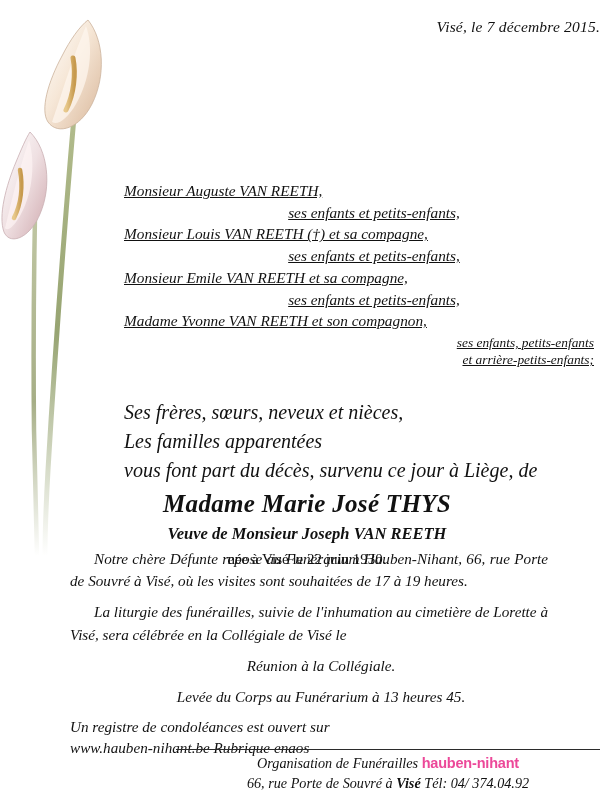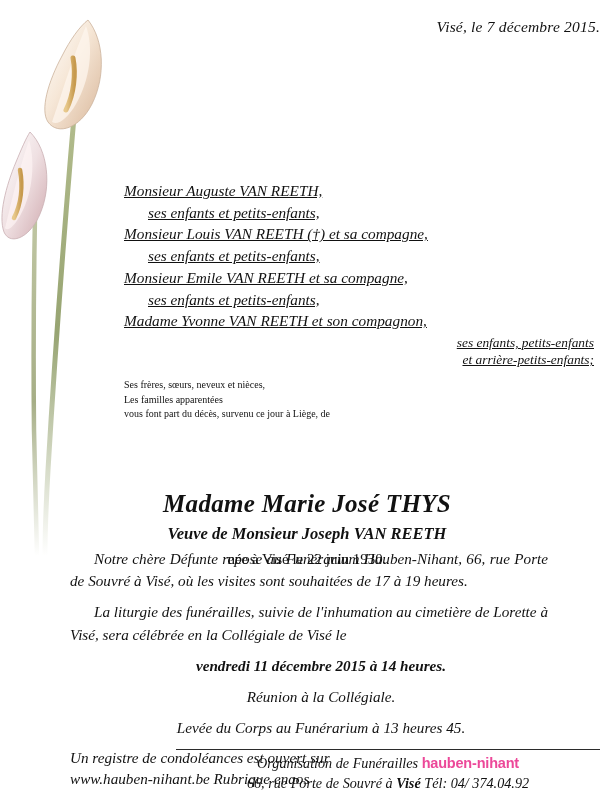--- a/index.html
+++ b/index.html
@@ -52,36 +52,38 @@
     font-style: italic;
     font-size: 15.3px;
     line-height: 1.42;
     text-decoration: underline;
   }
   .family-block .ln {
     white-space: nowrap;
   }
   .family-block .indent {
     padding-left: 24px;
+    text-align: center;
   }
   .grandchildren {
     margin-top: 2px;
     text-align: right;
     padding-right: 6px;
     font-size: 13.4px;
     line-height: 1.3;
   }
 
   
   .relatives-block {
     position: absolute;
     left: 124px;
-    top: 378px;
+    top: 398px;
     width: 476px;
-    font-size: 10px;
+    font-style: italic;
+    font-size: 20px;
     line-height: 1.45;
   }
 
   
   .deceased {
     position: absolute;
     left: 0;
     top: 452px;
     width: 614px;
     text-align: center;
@@ -240,21 +242,20 @@
 
   <div class="deceased">
     <div class="name">Madame Marie José THYS</div>
     <div class="widow">Veuve de Monsieur Joseph VAN REETH</div>
     <div class="born">née à Visé le 22 juin 1930.</div>
   </div>
 
   <div class="body-text">
     <p>Notre chère Défunte repose au Funérarium Hauben-Nihant, 66, rue Porte de Souvré à Visé, où les visites sont souhaitées de 17 à 19 heures.</p>
     <p>La liturgie des funérailles, suivie de l'inhumation au cimetière de Lorette à Visé, sera célébrée en la Collégiale de Visé le</p>
-    <p class="center-line">vendredi 11 décembre 2015 à 14 heures.</p>
     <p class="center-plain">Réunion à la Collégiale.</p>
     <p class="center-plain">Levée du Corps au Funérarium à 13 heures 45.</p>
     <div class="reg-block">
       <div>Un registre de condoléances est ouvert sur</div>
       <div>www.hauben-nihant.be   Rubrique enaos</div>
     </div>
   </div>
 
   <div class="footer">
     <div class="rule"></div>

